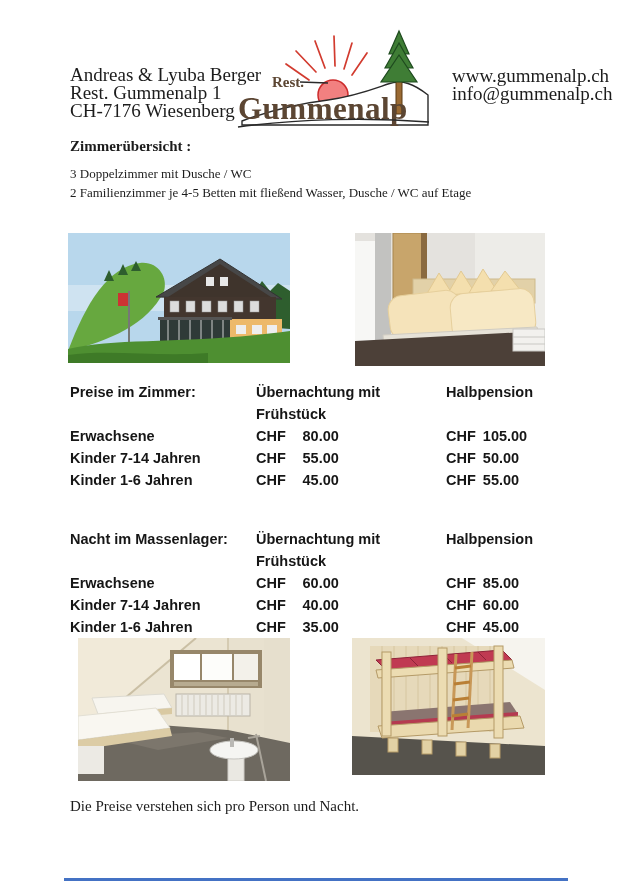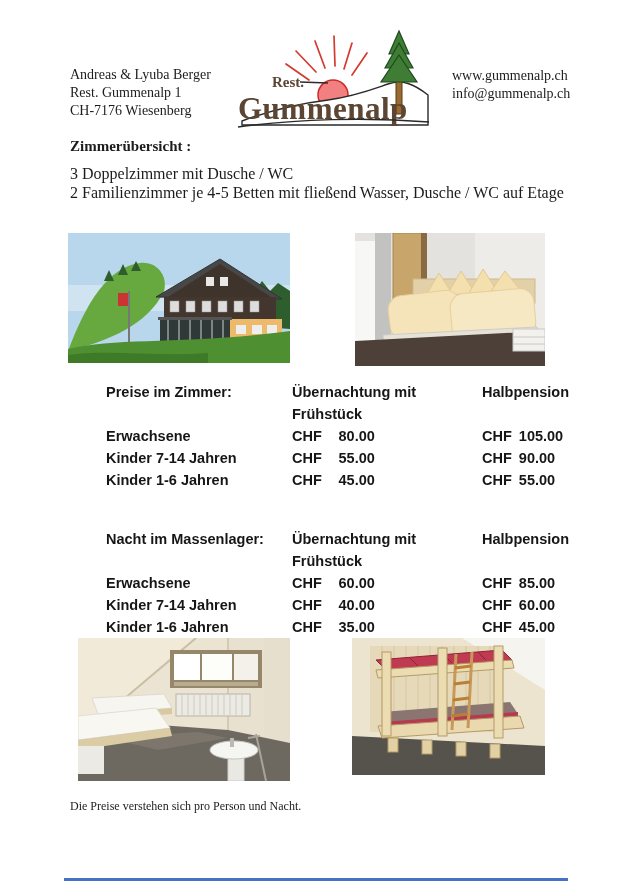--- a/index.html
+++ b/index.html
@@ -1,28 +1,28 @@
 <!DOCTYPE html>
 <html><head>
 <meta charset="utf-8">
 <style>
   html,body{margin:0;padding:0;background:#ffffff;}
   .page{position:relative;width:630px;height:883px;background:#ffffff;overflow:hidden;
         font-family:"Liberation Serif",serif;color:#1c1c1c;}
   .abs{position:absolute;}
   
-  .serif{font-family:"Liberation Serif",serif;font-size:14px;line-height:18px;color:#1c1c1c;}
+  .serif{font-family:"Liberation Serif",serif;font-size:19px;line-height:18px;color:#1c1c1c;}
   .serif div{white-space:nowrap;}
   .overview-heading{font-weight:bold;font-size:15px;}
-  .overview-list{font-size:16px;line-height:19px;}
-  .footer-note{font-size:12px;text-align:center;}
+  .overview-list{font-size:13px;line-height:19px;}
+  .footer-note{font-size:15px;text-align:center;}
   
   .pt{position:absolute;left:70px;width:498px;font-family:"Liberation Sans",sans-serif;
       font-weight:700;font-size:14.5px;color:#161616;}
-  .pt-row{display:grid;grid-template-columns:186px 190px 122px;line-height:22px;margin-left:36px;}
+  .pt-row{display:grid;grid-template-columns:186px 190px 122px;line-height:22px;}
   .pt-head .c2 span{display:block;}
   .price{display:flex;}
   .price .amt2{display:inline-block;width:46px;text-align:right;margin-left:7px;}
   .price .amt3{display:inline-block;width:52px;margin-left:7px;}
   
   .photo{position:absolute;display:block;}
   
   .bottom-rule{position:absolute;left:64px;top:878px;width:504px;height:3px;background:#4472c4;}
 </style>
 </head>
@@ -166,21 +166,21 @@
         </div>
     </div>
     <div class="pt-row">
       <div>Kinder 7-14 Jahren</div>
       <div class="price">
           <span>CHF</span>
           <span class="amt2">55.00</span>
         </div>
       <div class="price">
           <span>CHF</span>
-          <span class="amt3">90.00</span>
+          <span class="amt3">50.00</span>
         </div>
     </div>
     <div class="pt-row">
       <div>Kinder 1-6 Jahren</div>
       <div class="price">
           <span>CHF</span>
           <span class="amt2">45.00</span>
         </div>
       <div class="price">
           <span>CHF</span>

